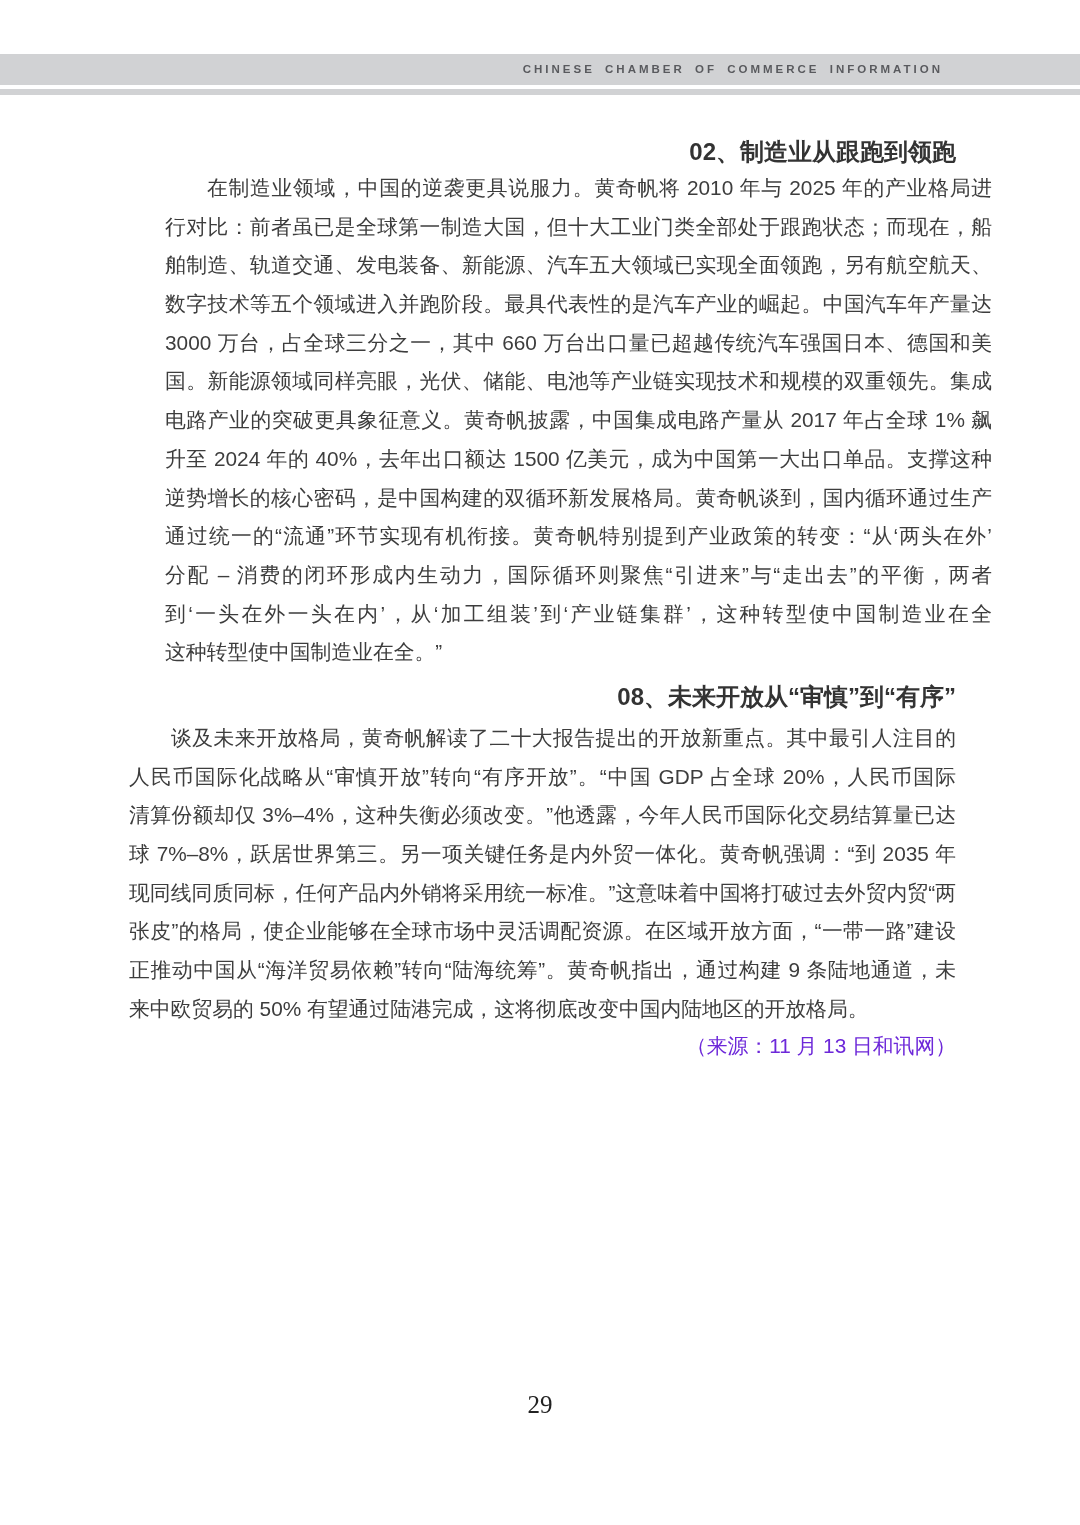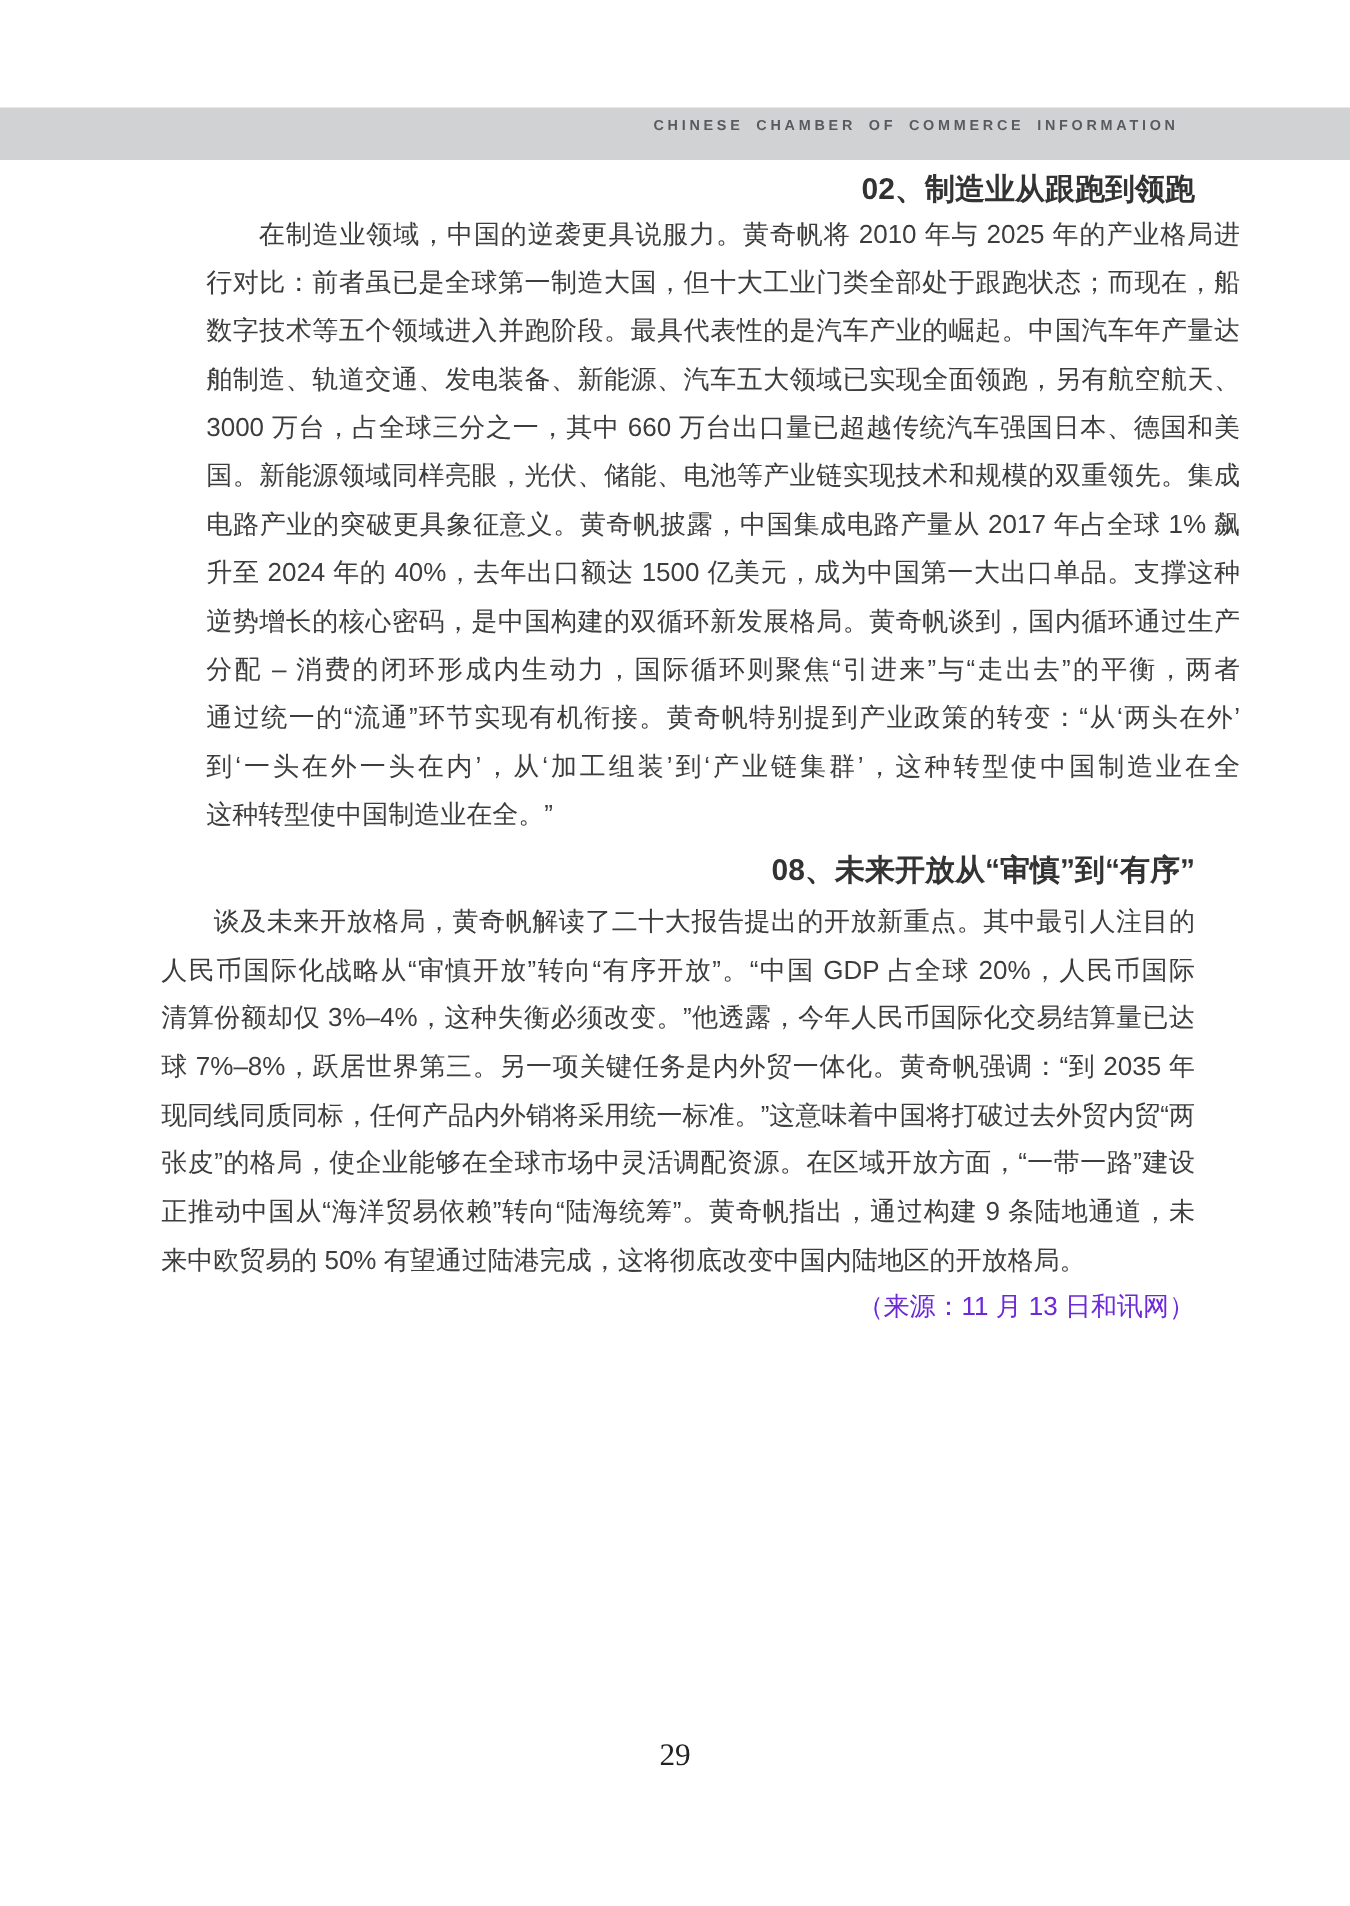--- a/index.html
+++ b/index.html
@@ -7,23 +7,22 @@
     position: relative;
     width: 1080px;
     height: 1525px;
     background: #ffffff;
     overflow: hidden;
     font-family: "Liberation Sans", sans-serif;
   }
   .header-bar {
     position: absolute;
     left: 0; top: 54px;
-    width: 1080px; height: 42px;
+    width: 1080px; height: 31px;
     background: #d1d2d4;
-    margin-top: 32px;
   }
   .header-bar-text {
     position: absolute;
     right: 137px; top: 0;
     height: 31px; line-height: 31px;
     font-size: 11.5px;
     font-weight: bold;
     letter-spacing: 3px;
     word-spacing: 4px;
     color: #595a5e;
@@ -93,29 +92,29 @@
   <div class="header-bar">
     <span class="header-bar-text">CHINESE CHAMBER OF COMMERCE INFORMATION</span>
   </div>
   <div class="header-divider"></div>
 
   <div class="sec-title" id="title-02">02、制造业从跟跑到领跑</div>
 
   <div class="para" id="para-1">
     <div class="line first">在制造业领域，中国的逆袭更具说服力。黄奇帆将 2010 年与 2025 年的产业格局进</div>
     <div class="line">行对比：前者虽已是全球第一制造大国，但十大工业门类全部处于跟跑状态；而现在，船</div>
+    <div class="line">舶制造、轨道交通、发电装备、新能源、汽车五大领域已实现全面领跑，另有航空航天、</div>
     <div class="line">数字技术等五个领域进入并跑阶段。最具代表性的是汽车产业的崛起。中国汽车年产量达</div>
-    <div class="line">舶制造、轨道交通、发电装备、新能源、汽车五大领域已实现全面领跑，另有航空航天、</div>
     <div class="line">3000 万台，占全球三分之一，其中 660 万台出口量已超越传统汽车强国日本、德国和美</div>
     <div class="line">国。新能源领域同样亮眼，光伏、储能、电池等产业链实现技术和规模的双重领先。集成</div>
     <div class="line">电路产业的突破更具象征意义。黄奇帆披露，中国集成电路产量从 2017 年占全球 1% 飙</div>
     <div class="line">升至 2024 年的 40%，去年出口额达 1500 亿美元，成为中国第一大出口单品。支撑这种</div>
     <div class="line">逆势增长的核心密码，是中国构建的双循环新发展格局。黄奇帆谈到，国内循环通过生产 –</div>
+    <div class="line">通过统一的“流通”环节实现有机衔接。黄奇帆特别提到产业政策的转变：“从‘两头在外’</div>
     <div class="line">分配 – 消费的闭环形成内生动力，国际循环则聚焦“引进来”与“走出去”的平衡，两者</div>
-    <div class="line">通过统一的“流通”环节实现有机衔接。黄奇帆特别提到产业政策的转变：“从‘两头在外’</div>
     <div class="line">到‘一头在外一头在内’，从‘加工组装’到‘产业链集群’，这种转型使中国制造业在全</div>
     <div class="line end">这种转型使中国制造业在全。”</div>
   </div>
 
   <div class="sec-title" id="title-03">08、未来开放从“审慎”到“有序”</div>
 
   <div class="para" id="para-2">
     <div class="line first">谈及未来开放格局，黄奇帆解读了二十大报告提出的开放新重点。其中最引人注目的是</div>
     <div class="line">人民币国际化战略从“审慎开放”转向“有序开放”。“中国 GDP 占全球 20%，人民币国际</div>
     <div class="line">清算份额却仅 3%–4%，这种失衡必须改变。”他透露，今年人民币国际化交易结算量已达全</div>

